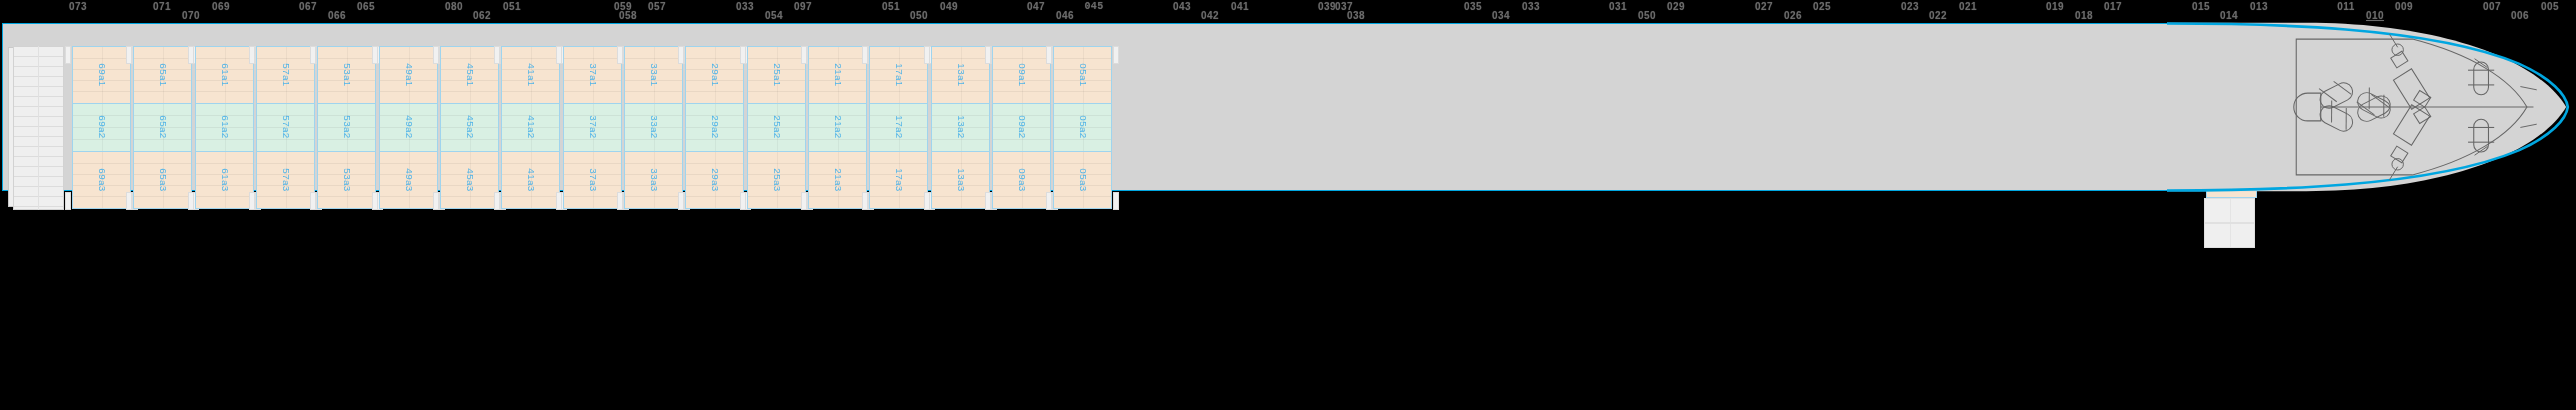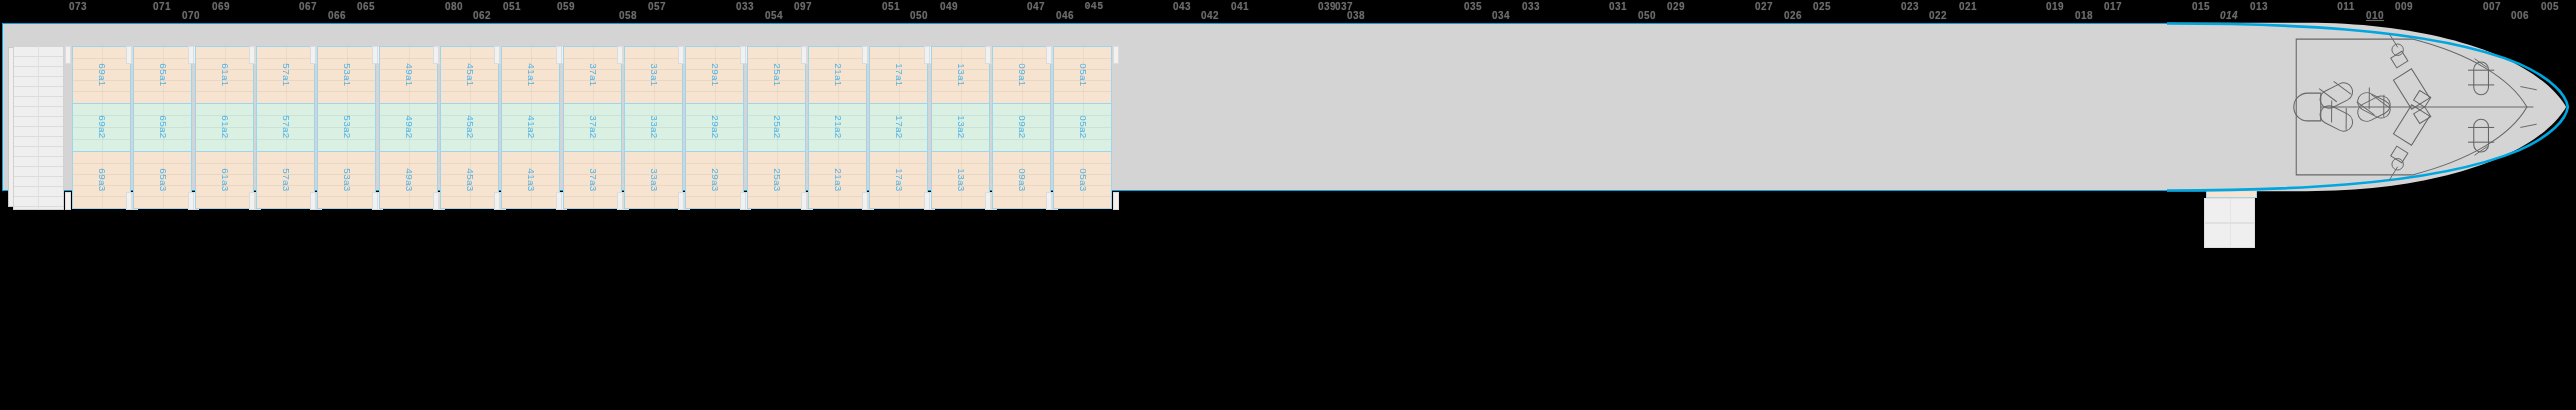--- a/index.html
+++ b/index.html
@@ -104,21 +104,21 @@
 <div id="stage">
 
   <div id="bay-ruler">
       <div class="bay-num odd" style="left: 78px;">073</div>
       <div class="bay-num odd" style="left: 162px; text-align: right;">071</div>
       <div class="bay-num odd" style="left: 221px;">069</div>
       <div class="bay-num odd" style="left: 308px;">067</div>
       <div class="bay-num odd" style="left: 366px;">065</div>
       <div class="bay-num odd" style="left: 454px;">080</div>
       <div class="bay-num odd" style="left: 512px;">051</div>
-      <div class="bay-num odd" style="left: 566px;">059</div>
+      <div class="bay-num odd" style="left: 623px;">059</div>
       <div class="bay-num odd" style="left: 657px;">057</div>
       <div class="bay-num odd" style="left: 745px;">033</div>
       <div class="bay-num odd" style="left: 803px;">097</div>
       <div class="bay-num odd" style="left: 891px;">051</div>
       <div class="bay-num odd" style="left: 949px;">049</div>
       <div class="bay-num odd" style="left: 1036px;">047</div>
       <div class="bay-num odd" style="left: 1094px; font-family: Liberation Mono, monospace;">045</div>
       <div class="bay-num odd" style="left: 1182px;">043</div>
       <div class="bay-num odd" style="left: 1240px;">041</div>
       <div class="bay-num odd" style="left: 1327px;">039</div>
@@ -146,21 +146,21 @@
       <div class="bay-num even" style="left: 774px;">054</div>
       <div class="bay-num even" style="left: 919px;">050</div>
       <div class="bay-num even" style="left: 1065px;">046</div>
       <div class="bay-num even" style="left: 1210px;">042</div>
       <div class="bay-num even" style="left: 1356px;">038</div>
       <div class="bay-num even" style="left: 1501px;">034</div>
       <div class="bay-num even" style="left: 1647px;">050</div>
       <div class="bay-num even" style="left: 1793px;">026</div>
       <div class="bay-num even" style="left: 1938px;">022</div>
       <div class="bay-num even" style="left: 2084px;">018</div>
-      <div class="bay-num even" style="left: 2229px; font-style: italic;">014</div>
+      <div class="bay-num even" style="left: 2229px;">014</div>
       <div class="bay-num even" style="left: 2375px; text-decoration: underline;">010</div>
       <div class="bay-num even" style="left: 2520px;">006</div>
     </div>
 
   <div id="hull-wrap">
 
     <div id="hull-body"></div>
 
     <div id="stern-block"></div>
     <div id="stern-inner">

